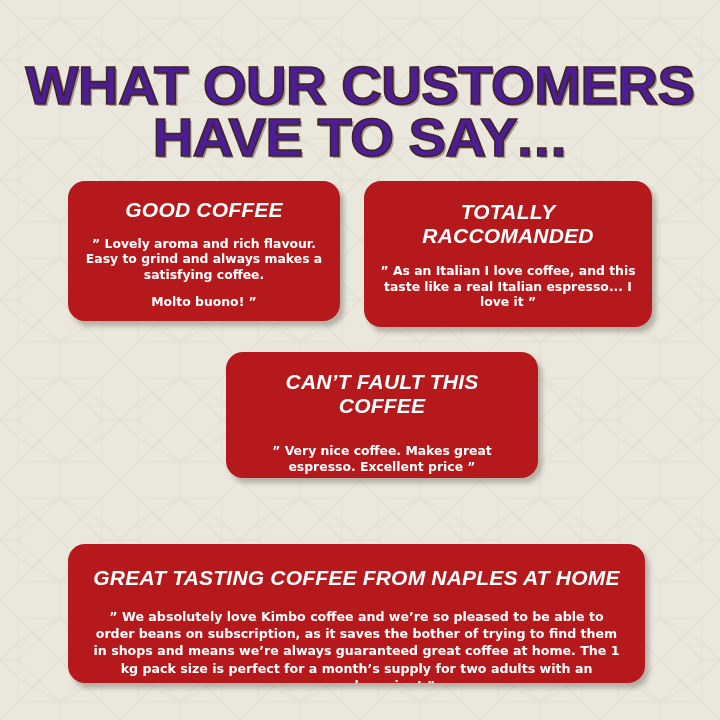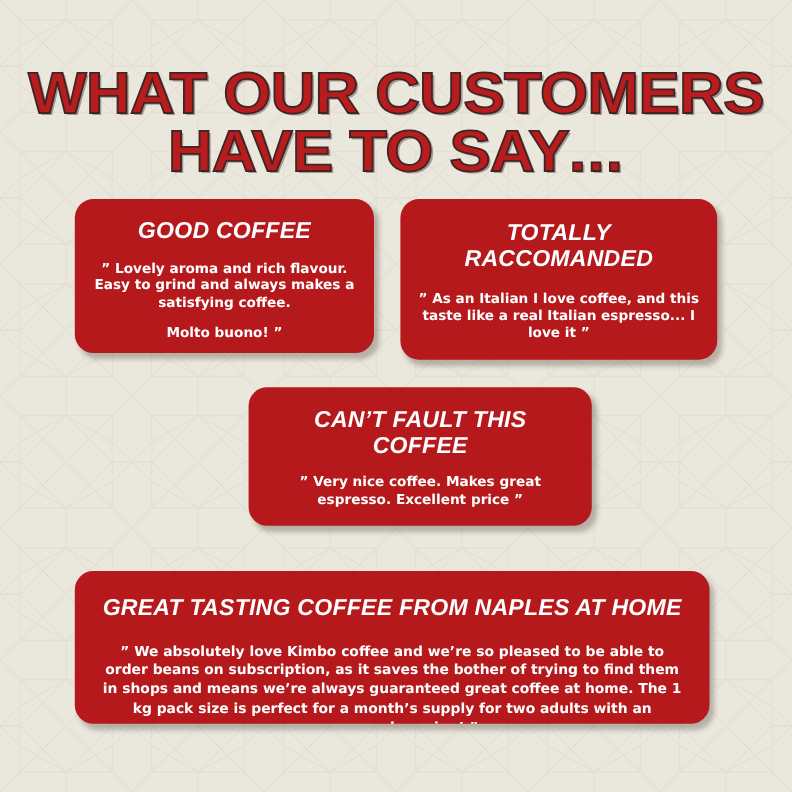--- a/index.html
+++ b/index.html
@@ -32,21 +32,21 @@
     pointer-events: none;
   }
 
   
   #headline {
     position: absolute;
     top: 24px;
     left: 0;
     width: 720px;
     text-align: center;
-    color: #b91c1c;
+    color: #4c1d95;
     font-family: "Liberation Sans", sans-serif;
     font-weight: bold;
     font-size: 53px;
     line-height: 0.99;
     letter-spacing: -0.5px;
     text-transform: uppercase;
     -webkit-text-stroke: 1.6px #3f2525;
     text-shadow: 2px 2px 0 rgba(63,37,37,0.40);
   }
   #headline .hl-line {
@@ -118,26 +118,26 @@
 
   
   #card-cant-fault {
     left: 226px;
     top: 352px;
     width: 312px;
     height: 126px;
     padding: 18px 22px 12px;
   }
   #card-cant-fault .card-title { font-size: 21px; }
-  #card-cant-fault .card-body  { font-size: 12.4px; margin-top: 13px; }
+  #card-cant-fault .card-body  { font-size: 12.4px; margin-top: 26px; }
 
   
   #card-great-tasting {
     left: 68px;
-    top: 519px;
+    top: 544px;
     width: 577px;
     height: 139px;
     padding: 22px 24px 14px;
   }
   #card-great-tasting .card-title { font-size: 21px; }
   #card-great-tasting .card-body  { font-size: 12.6px; margin-top: 18px; line-height: 1.38; }
 </style>
 </head>
 <body>
 

